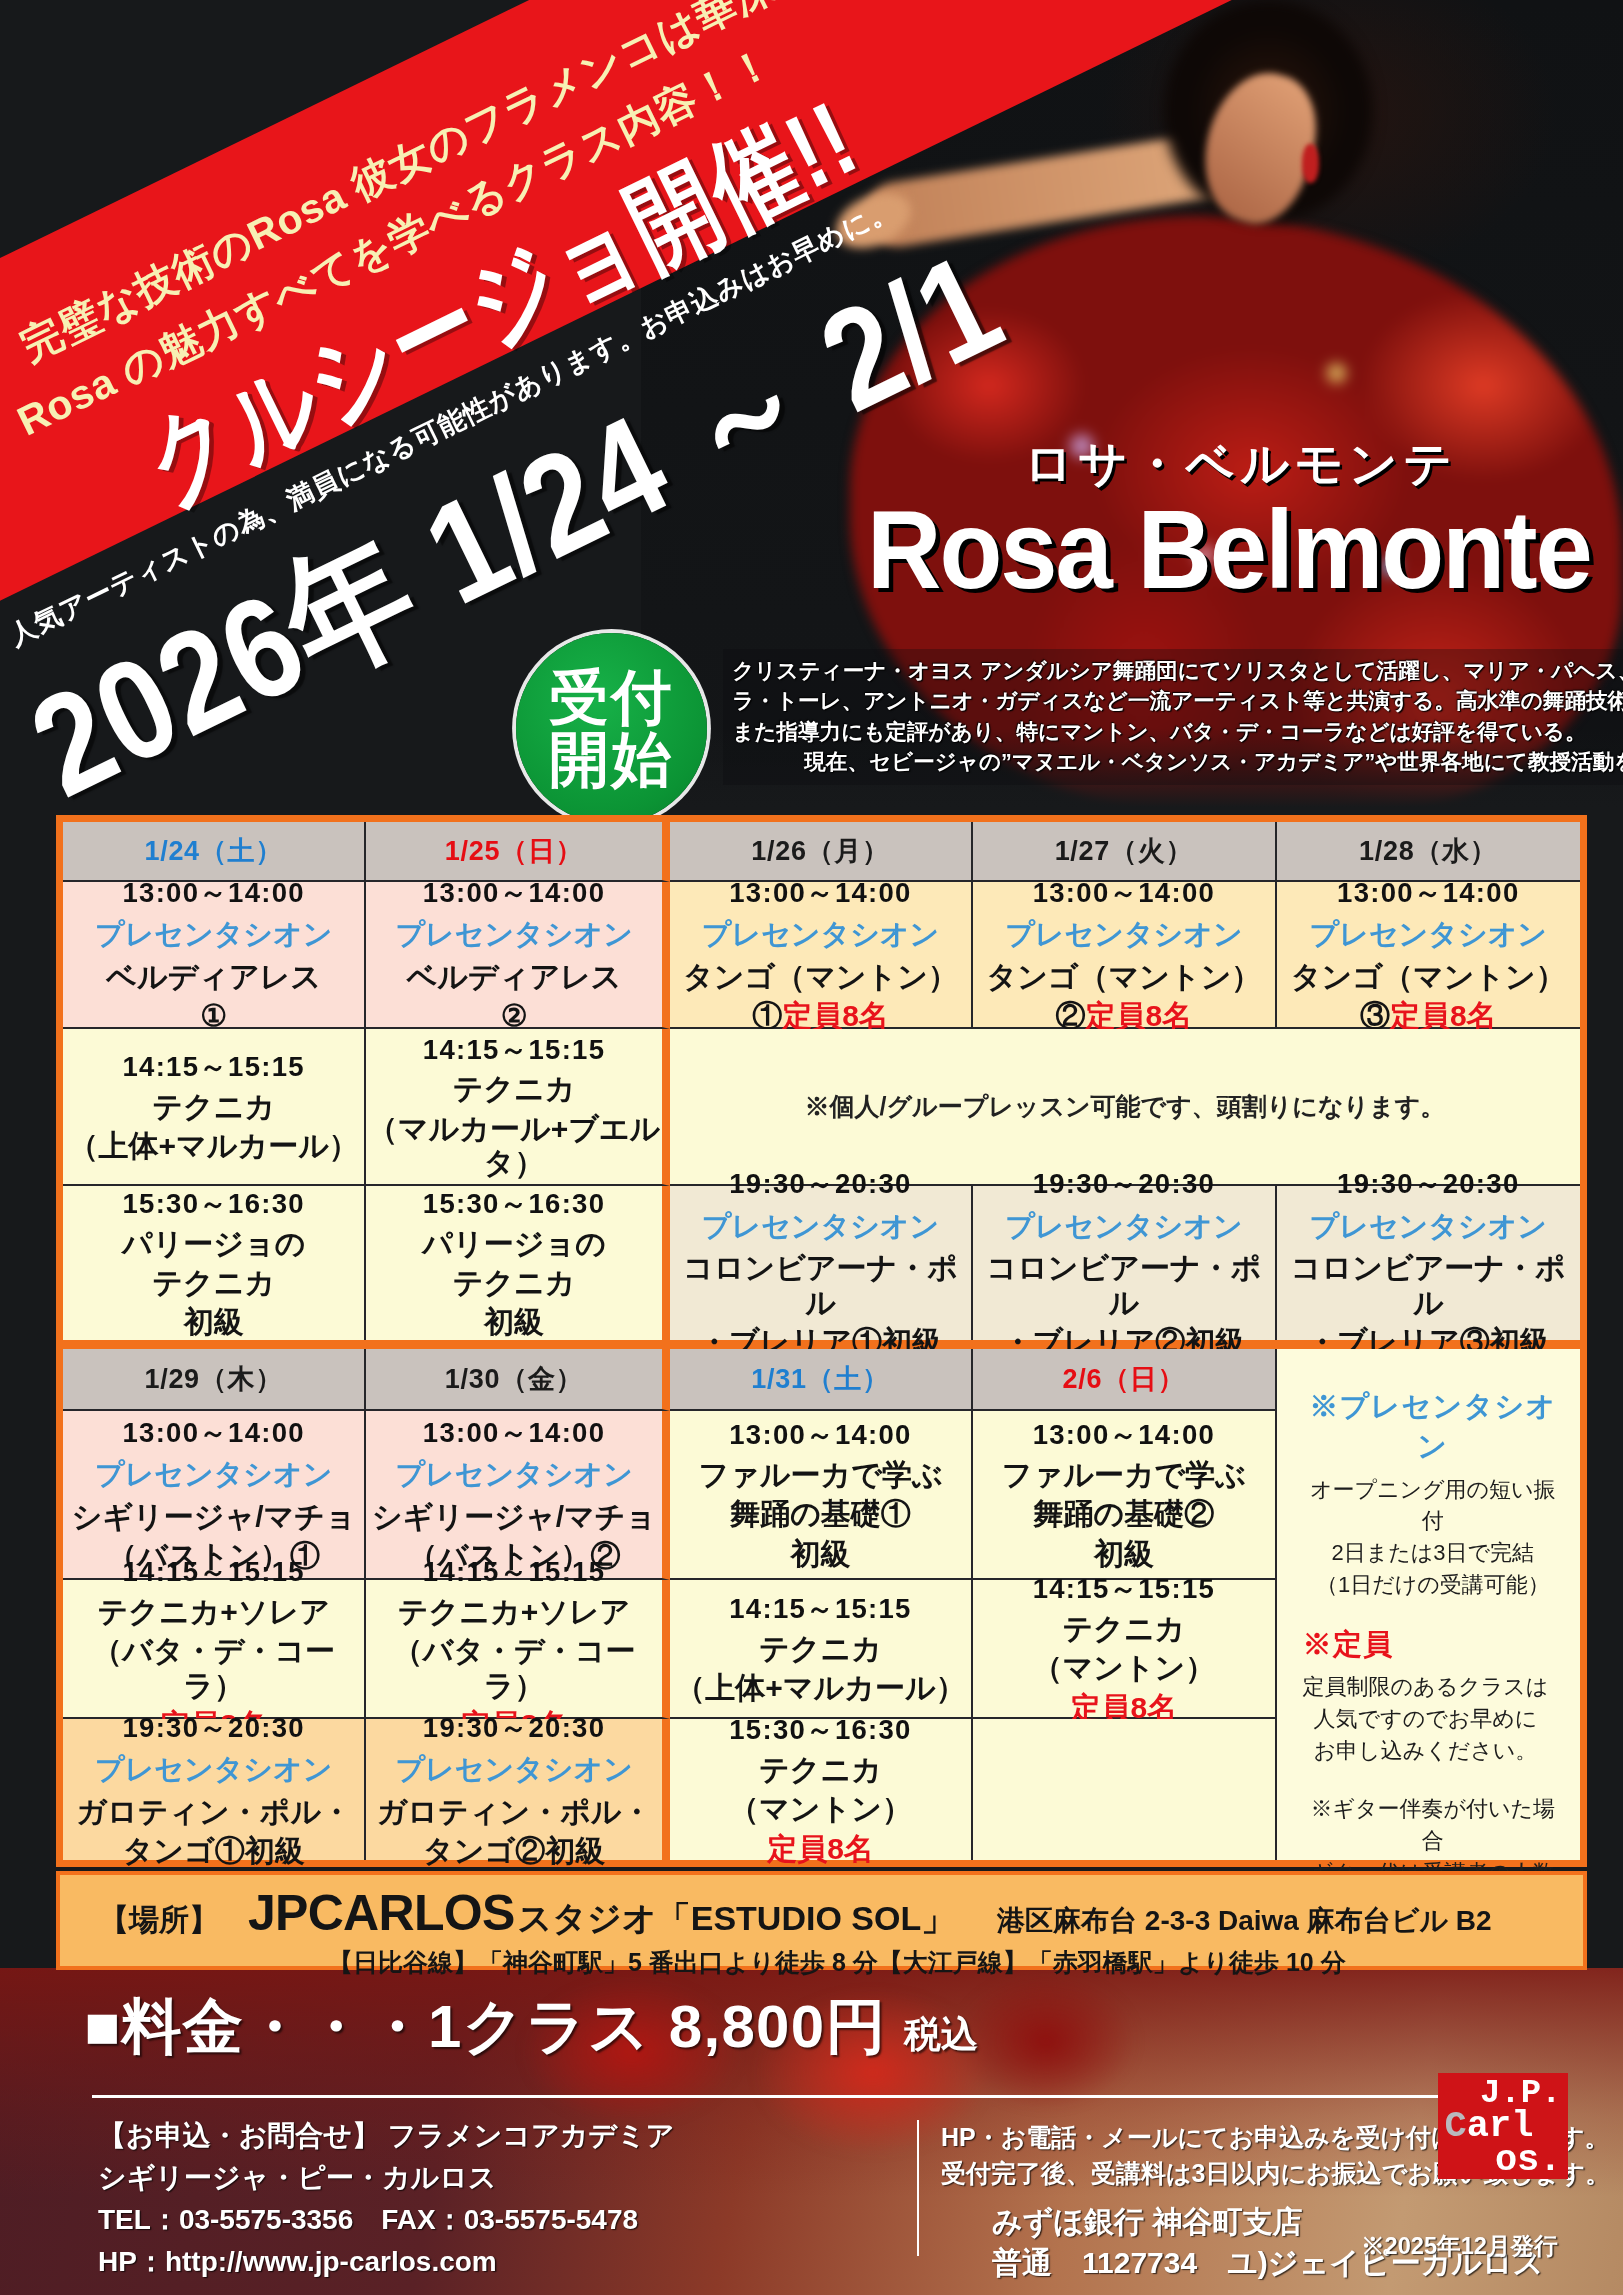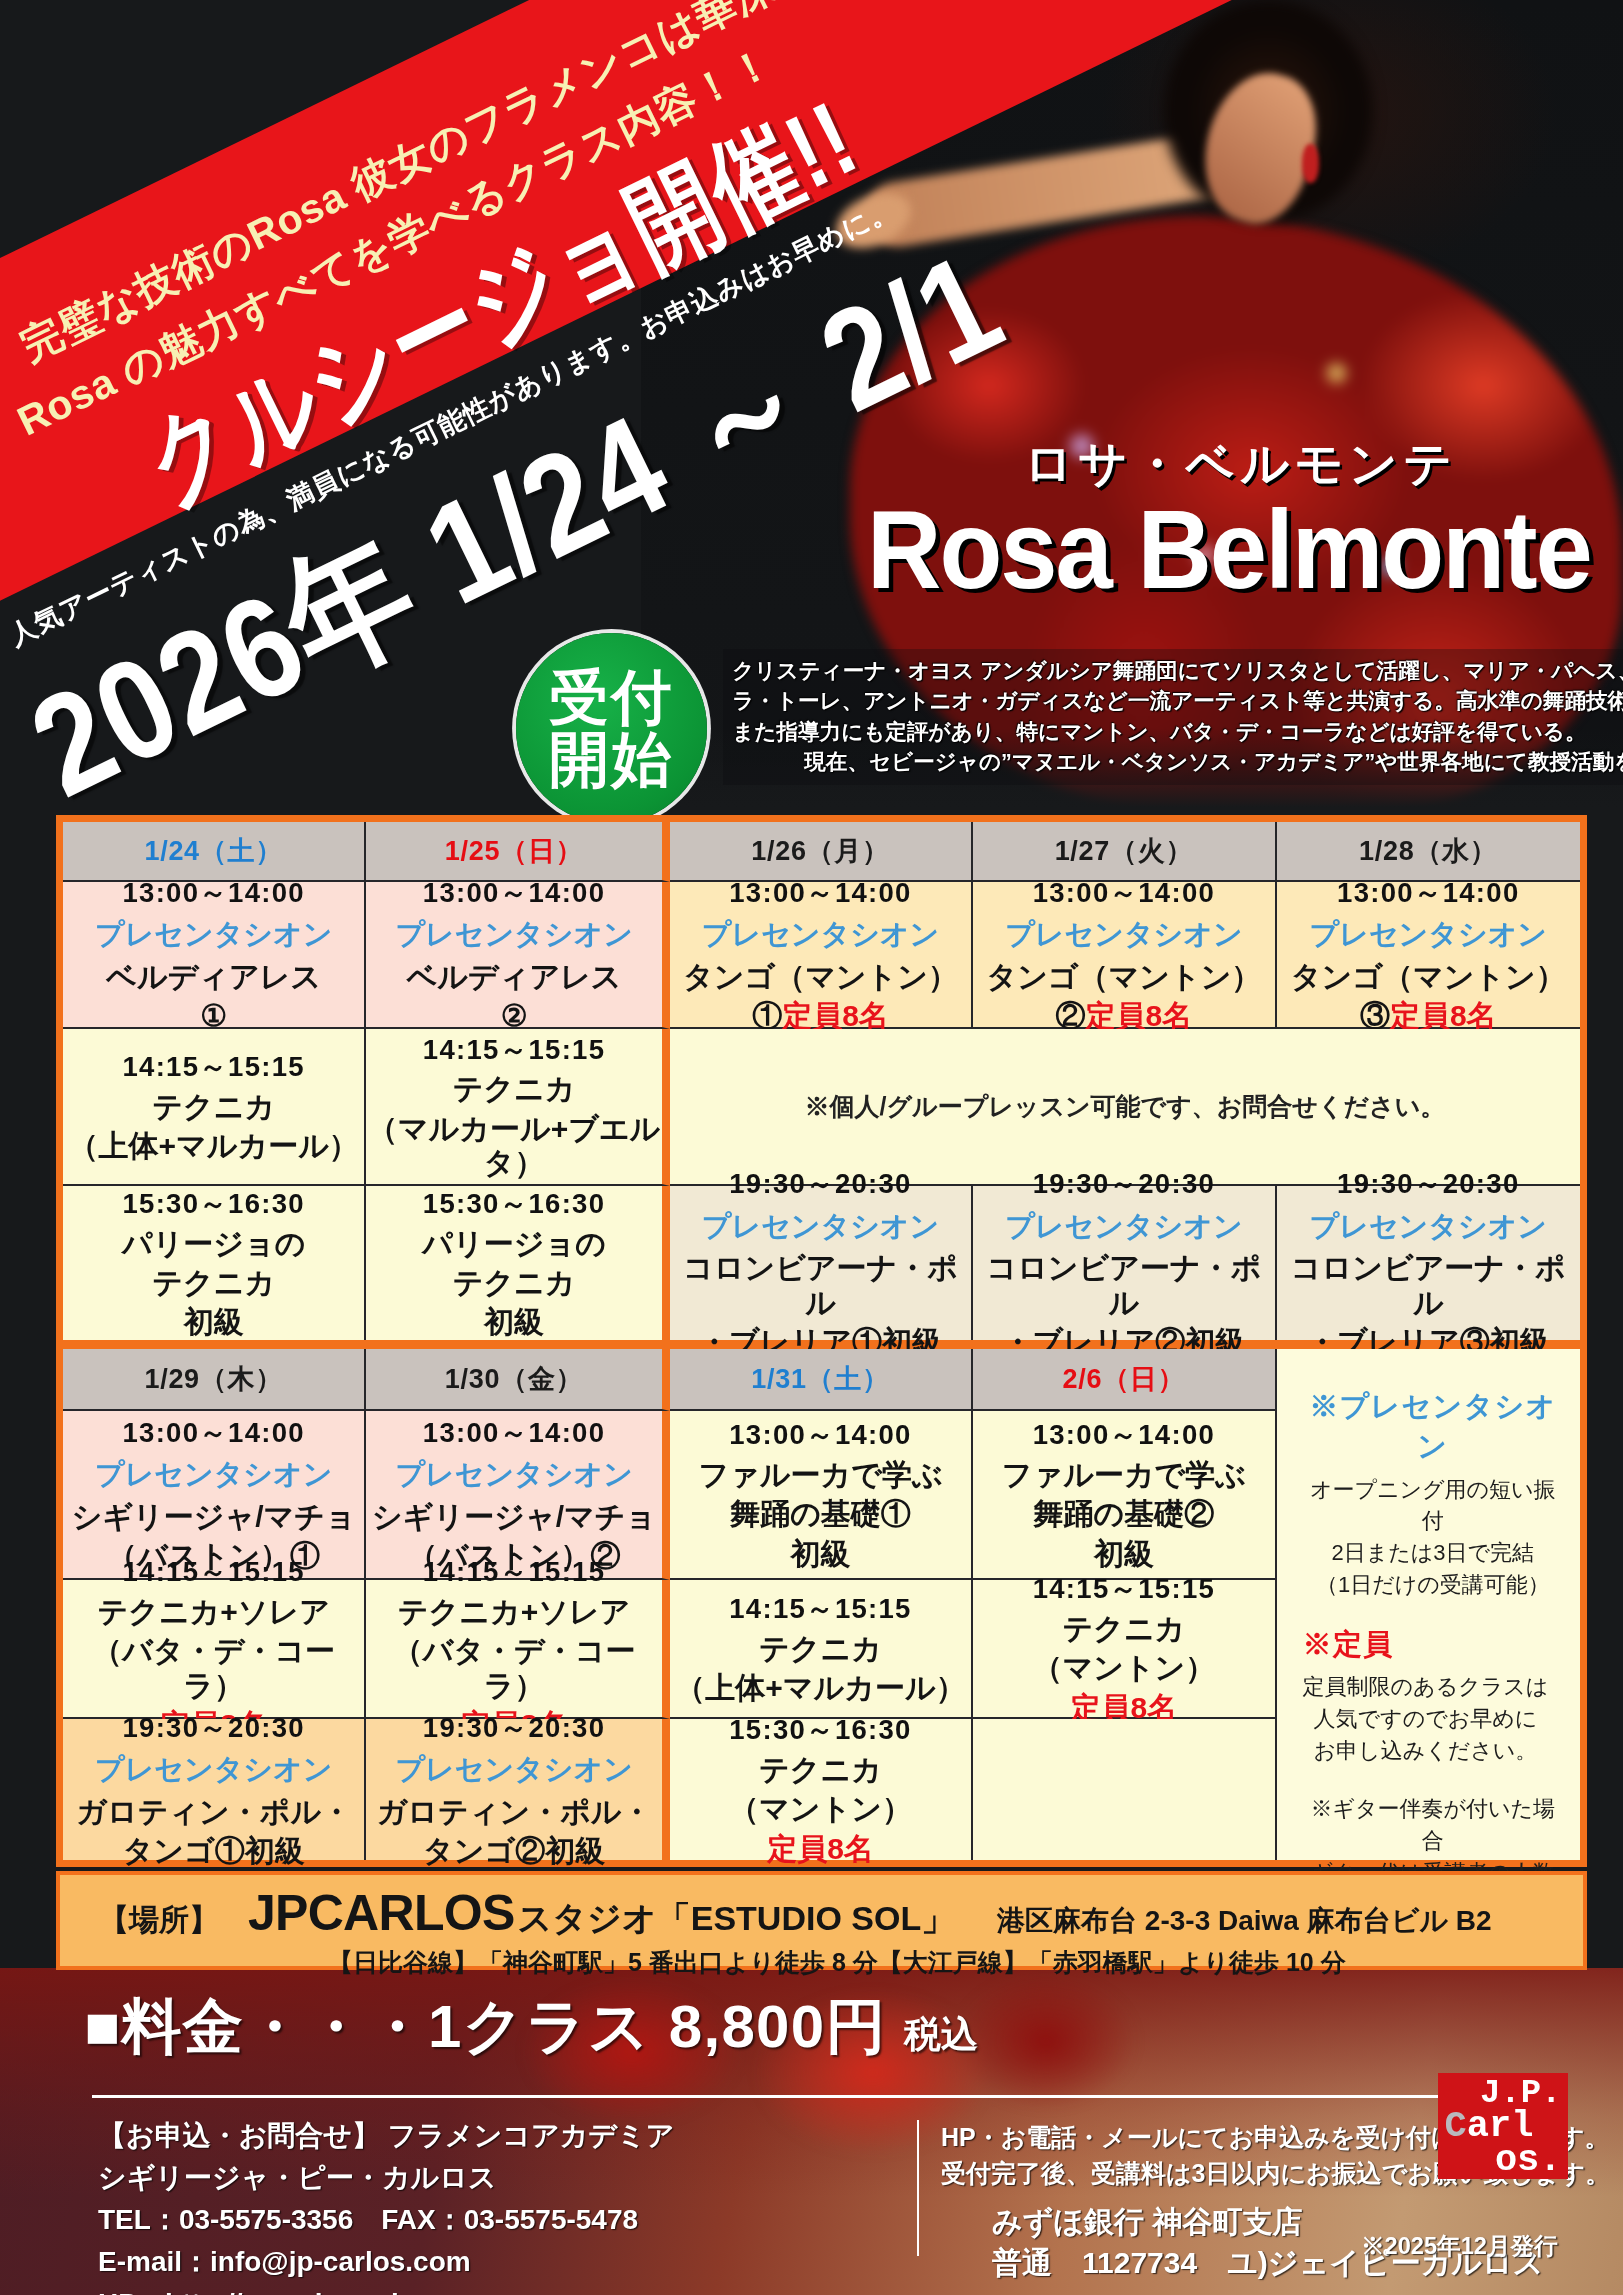--- a/index.html
+++ b/index.html
@@ -240,21 +240,21 @@
         <div class="t">14:15～15:15</div>
         <div class="n">テクニカ</div>
         <div class="n">（上体+マルカール）</div>
       </div>
       <div class="cell ob">
         <div class="t">14:15～15:15</div>
         <div class="n">テクニカ</div>
         <div class="n">（マルカール+ブエルタ）</div>
       </div>
       <div class="cell mergenote last">
-        <div class="m">※個人/グループレッスン可能です、お問合せください。</div>
+        <div class="m">※個人/グループレッスン可能です、頭割りになります。</div>
       </div>
 
       <div class="cell bnone">
         <div class="t">15:30～16:30</div>
         <div class="n">パリージョの</div>
         <div class="n">テクニカ</div>
         <div class="n">初級</div>
       </div>
       <div class="cell ob bnone">
         <div class="t">15:30～16:30</div>
@@ -400,21 +400,20 @@
   <div class="price">
     <span class="ph">■料金・・・1クラス 8,800円</span>
     <span class="tax">税込</span>
   </div>
   <div class="rule"></div>
 
   <div class="contact">
     <div>【お申込・お問合せ】 フラメンコアカデミア</div>
     <div>シギリージャ・ピー・カルロス</div>
     <div>TEL：03-5575-3356　FAX：03-5575-5478</div>
-    <div>E-mail：info@jp-carlos.com</div>
     <div>HP：http://www.jp-carlos.com</div>
   </div>
 
   <div class="vdiv"></div>
 
   <div class="apply">
     <div class="a">HP・お電話・メールにてお申込みを受け付けております。</div>
     <div class="a">受付完了後、受講料は3日以内にお振込でお願い致します。</div>
     <div class="bank bank1">みずほ銀行 神谷町支店</div>
     <div class="bank">普通　1127734　ユ)ジェイピーカルロス</div>

